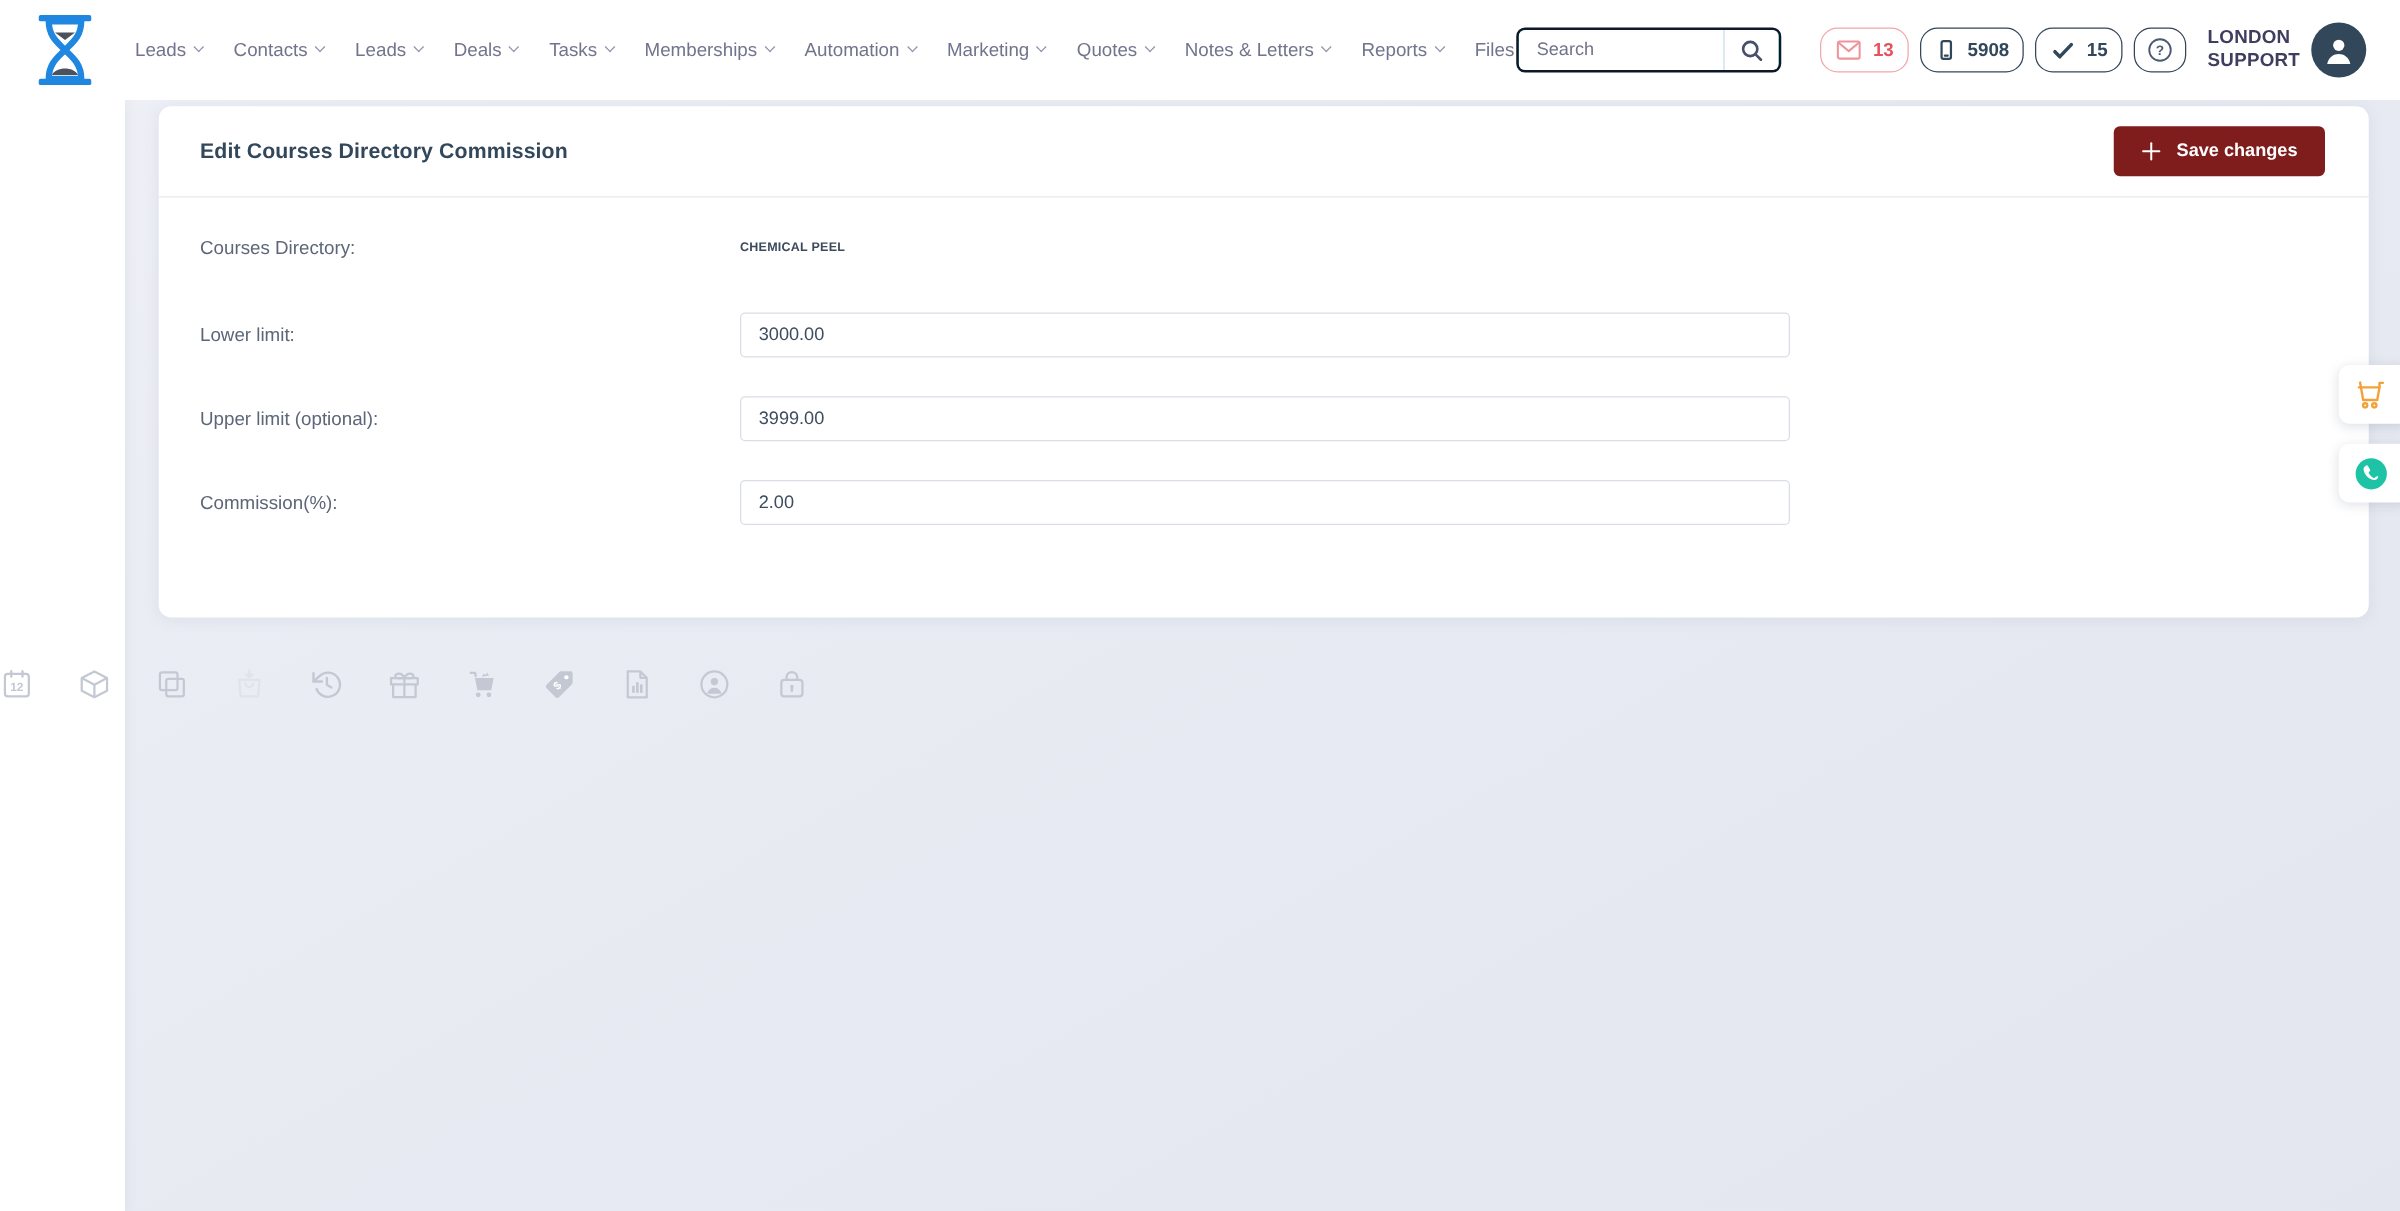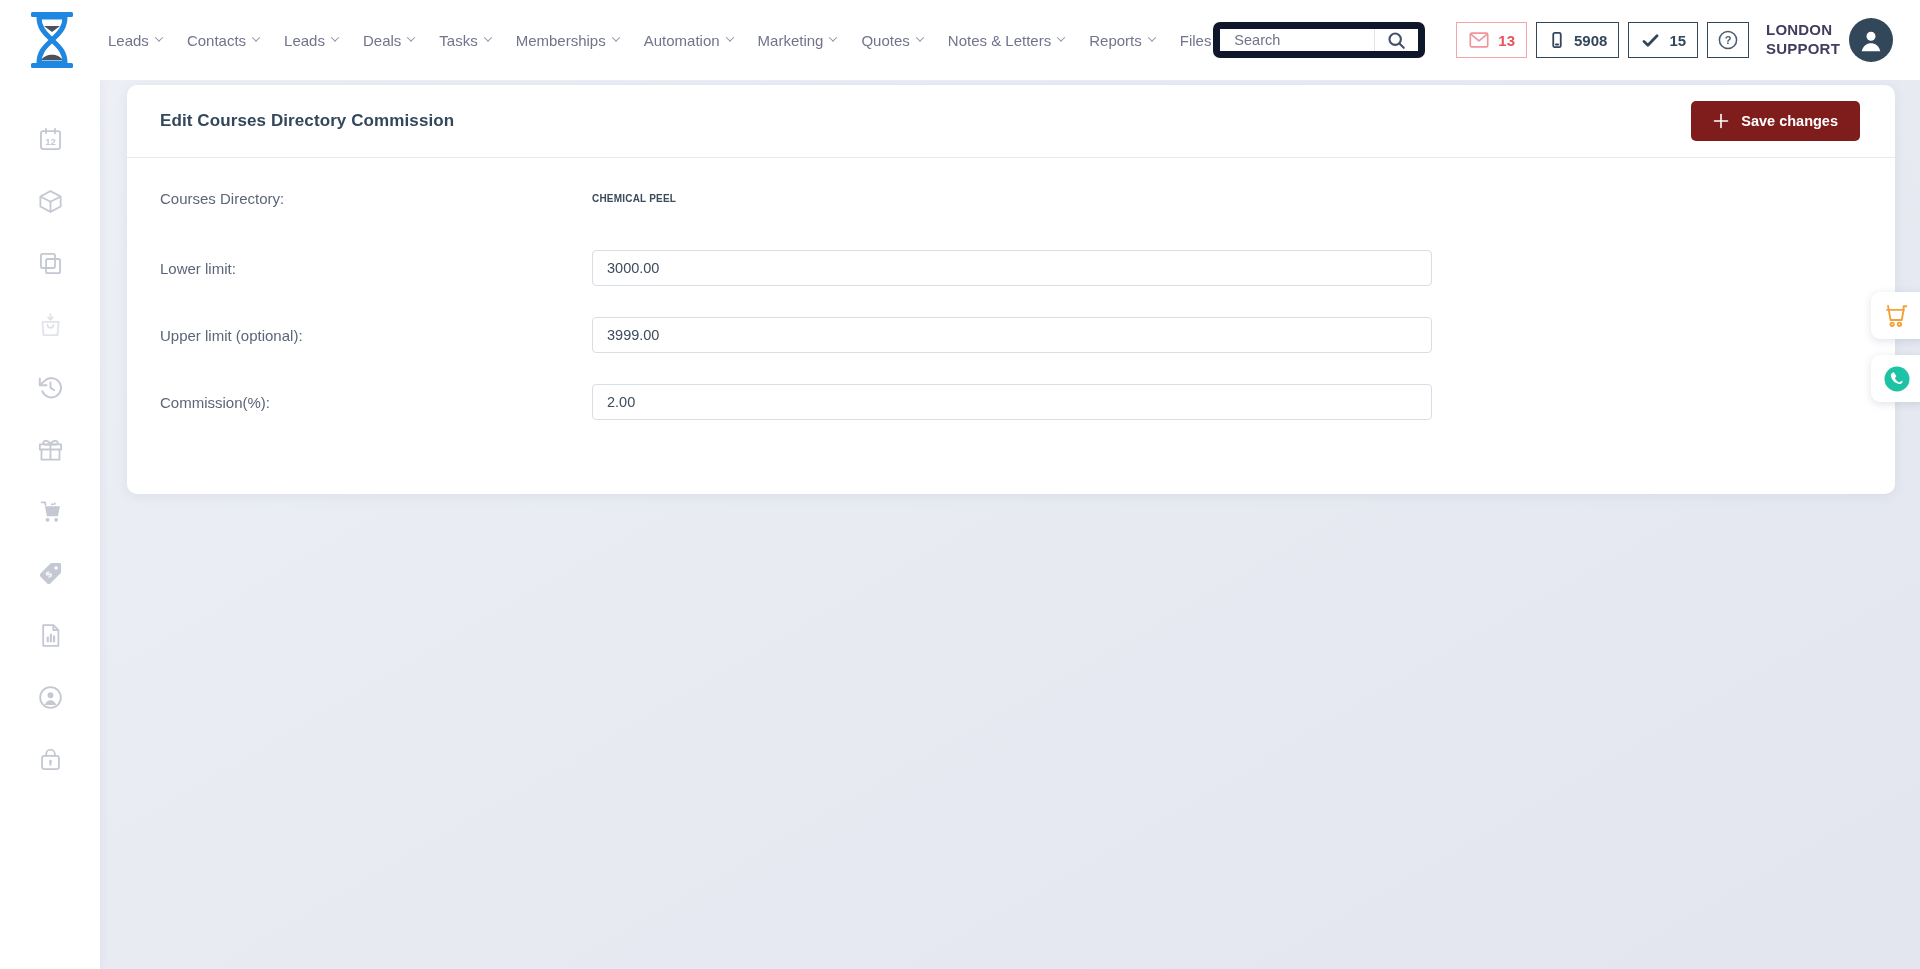--- a/index.html
+++ b/index.html
@@ -12,34 +12,34 @@
   
   .top-header {
     position:absolute; top:0; left:0; right:0; height:80px; background:#fff;
     display:flex; align-items:center; z-index:6;
   }
   .logo { margin-left:26px; width:52px; height:58px; flex:0 0 auto; cursor:pointer; }
   .main-nav { display:flex; align-items:center; gap:25px; margin-left:30px; }
   .nav-item { display:flex; align-items:center; gap:7px; color:#71748c; font-size:15px; cursor:pointer; white-space:nowrap; }
   .chev { width:6px; height:6px; border-right:1.5px solid #9093aa; border-bottom:1.5px solid #9093aa; transform:rotate(45deg) translate(-1px,-1px); margin-top:-3px; }
   .header-right { margin-left:auto; display:flex; align-items:center; gap:9px; margin-right:27px; }
-  .search-group { display:flex; align-items:stretch; height:36px; width:212px; border:7px solid #0f172a; border-radius:7px; background:#14b8a6; overflow:hidden; margin-right:22px; }
+  .search-group { display:flex; align-items:stretch; height:36px; width:212px; border:2px solid #0f172a; border-radius:7px; background:#14b8a6; overflow:hidden; margin-right:22px; }
   .search-input { flex:1; border:none; outline:none; padding:0 14px; font-size:14.5px; color:#3c4257; font-family:inherit; min-width:0; }
   .search-input::placeholder { color:#70738a; }
   .search-btn { width:44px; border:none; border-left:1px solid #e3e5ec; background:#fff; display:flex; align-items:center; justify-content:center; cursor:pointer; }
-  .badge { height:36px; border:1.5px solid #33475b; border-radius:0; background:#fff; display:flex; align-items:center; gap:8px; padding:0 11px; font-size:15px; font-weight:700; color:#33475b; cursor:pointer; }
+  .badge { height:36px; border:1.5px solid #33475b; border-radius:14px; background:#fff; display:flex; align-items:center; gap:8px; padding:0 11px; font-size:15px; font-weight:700; color:#33475b; cursor:pointer; }
   .badge.red { border-color:#f1a7ab; color:#e4545f; }
   .badge.help { width:42px; justify-content:center; padding:0; font-weight:400; }
   .user-block { display:flex; align-items:center; gap:9px; margin-left:8px; cursor:pointer; }
   .user-name { font-size:15px; font-weight:700; color:#403e5f; line-height:1.25; letter-spacing:.2px; }
   .avatar { width:44px; height:44px; border-radius:50%; background:#33475b; display:flex; align-items:center; justify-content:center; overflow:hidden; }
   
   .sidebar {
     position:absolute; top:80px; left:0; bottom:0; width:100px; background:#fff; z-index:5;
-    display:flex; flex-direction:column; align-items:center; padding-top:46px; gap:35px;
+    display:flex; align-items:center; padding-top:46px; gap:35px;
     box-shadow: 2px 0 8px rgba(96,106,134,.06);
   }
   .side-icon { width:27px; height:27px; color:#c3c8d3; cursor:pointer; flex:0 0 auto; }
   .side-icon.faded { color:#e0e3ea; }
   .side-icon svg { width:100%; height:100%; }
   
   .panel {
     position:absolute; left:127px; top:85px; width:1768px; height:409px;
     background:#fff; border-radius:10px; box-shadow:0 2px 12px rgba(118,128,158,.12); z-index:2;
   }

